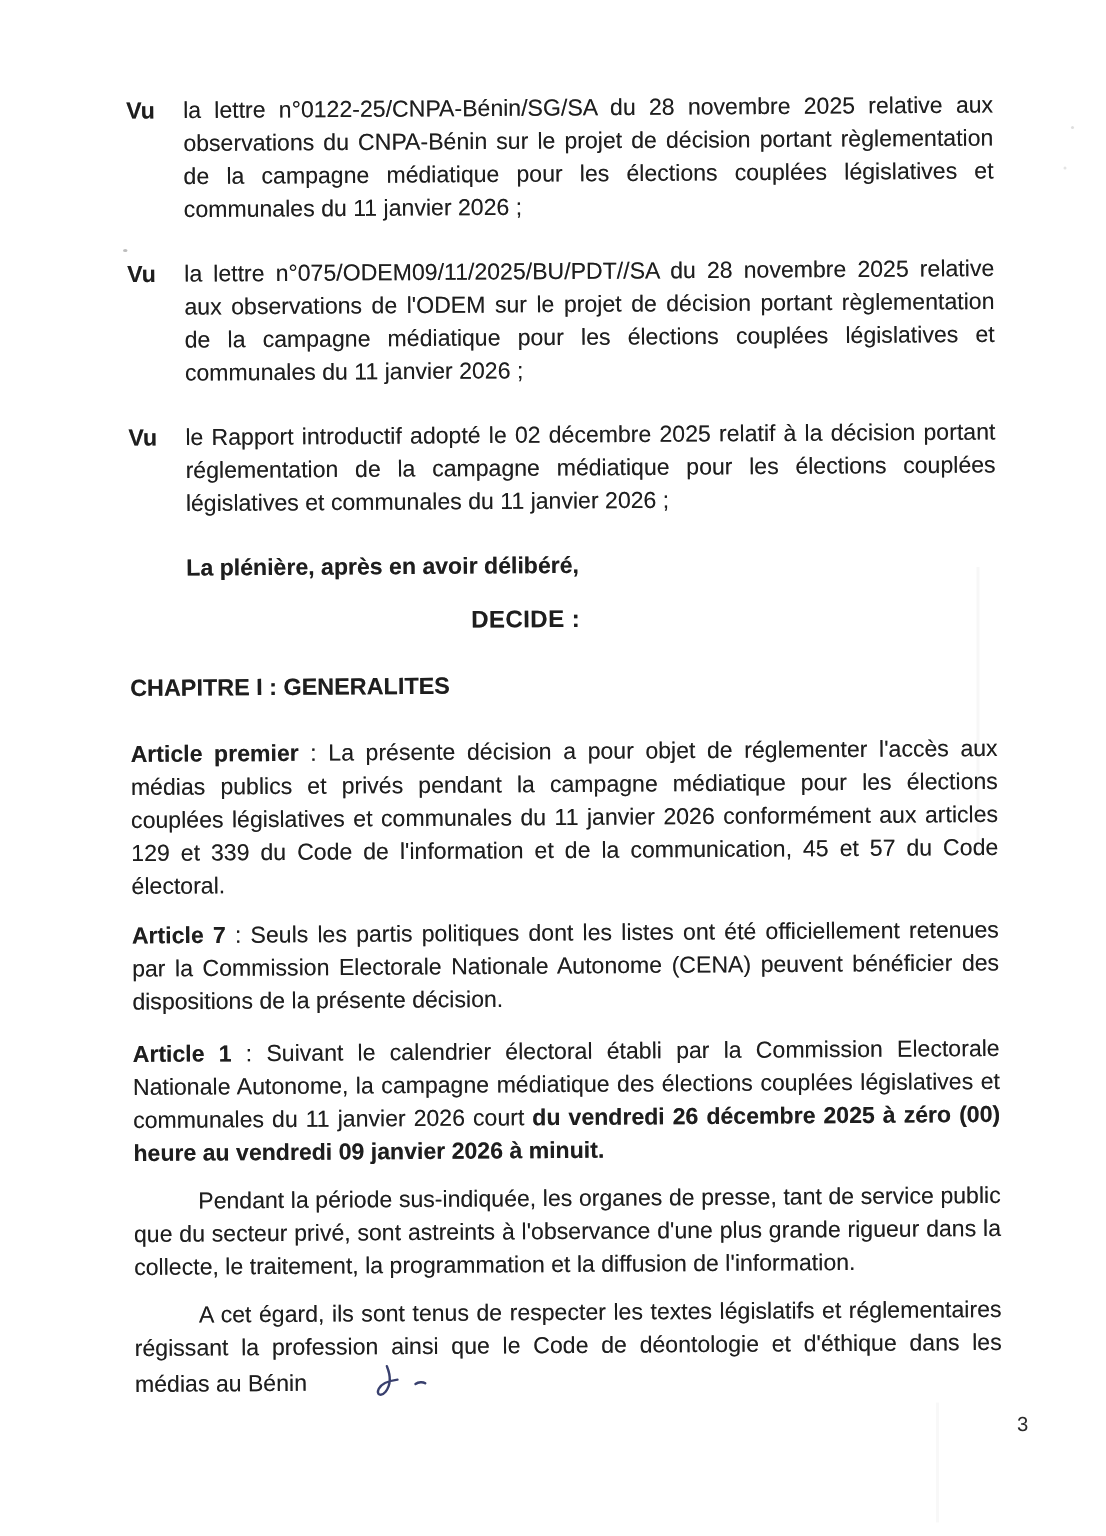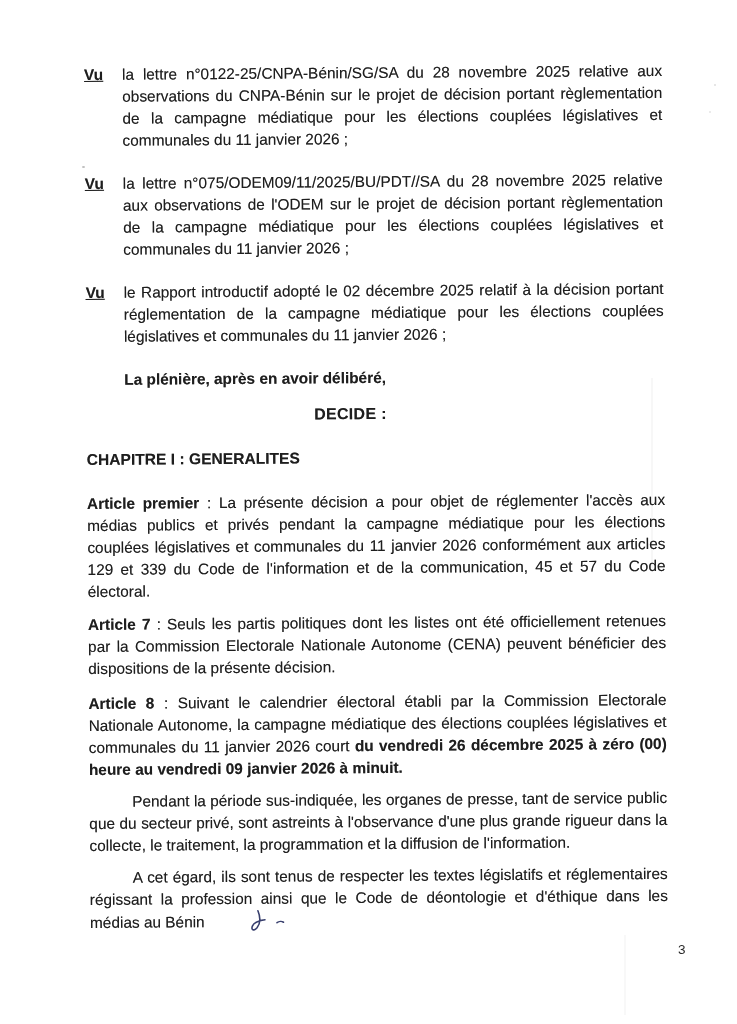--- a/index.html
+++ b/index.html
@@ -24,21 +24,21 @@
     font-size: 15.4px;
     line-height: 22px;
     color: #1e1e1e;
     text-shadow: 0 0 0.4px rgba(30,30,30,0.5);
   }
   .vu-row {
     display: grid;
     grid-template-columns: 38px 1fr;
     margin: 0 0 21px 0;
   }
-  .vu-label { font-weight: 700; text-decoration: underline; }
+  .vu-label { font-weight: 700; }
   .vu-text, .article, .indented {
     margin: 0;
     text-align: justify;
   }
   .deliberation {
     margin: 17px 0 14px 38px;
     font-weight: 700;
   }
   .decide {
     margin: 0 50px 22px 0;
@@ -112,21 +112,21 @@
     <p class="deliberation">La plénière, après en avoir délibéré,</p>
 
     <p class="decide">DECIDE :</p>
 
     <p class="chapter">CHAPITRE I : GENERALITES</p>
 
     <p class="article a1"><span class="art-label">Article premier</span><span> : </span><span>La présente décision a pour objet de réglementer l'accès aux médias publics et privés pendant la campagne médiatique pour les élections couplées législatives et communales du 11 janvier 2026 conformément aux articles 129 et 339 du Code de l'information et de la communication, 45 et 57 du Code électoral.</span><span class="bold-tail"></span></p>
 
     <p class="article a2"><span class="art-label">Article 7</span><span> : </span><span>Seuls les partis politiques dont les listes ont été officiellement retenues par la Commission Electorale Nationale Autonome (CENA) peuvent bénéficier des dispositions de la présente décision.</span><span class="bold-tail"></span></p>
 
-    <p class="article a3"><span class="art-label">Article 8</span><span> : </span><span>Suivant le calendrier électoral établi par la Commission Electorale Nationale Autonome, la campagne médiatique des élections couplées législatives et communales du 11 janvier 2026 court </span><span class="bold-tail">du vendredi 26 décembre 2025 à zéro (00) heure au vendredi 09 janvier 2026 à minuit.</span></p>
+    <p class="article a3"><span class="art-label">Article 1</span><span> : </span><span>Suivant le calendrier électoral établi par la Commission Electorale Nationale Autonome, la campagne médiatique des élections couplées législatives et communales du 11 janvier 2026 court </span><span class="bold-tail">du vendredi 26 décembre 2025 à zéro (00) heure au vendredi 09 janvier 2026 à minuit.</span></p>
 
     <p class="indented p1">Pendant la période sus-indiquée, les organes de presse, tant de service public que du secteur privé, sont astreints à l'observance d'une plus grande rigueur dans la collecte, le traitement, la programmation et la diffusion de l'information.</p>
 
     <p class="indented p2"><span>A cet égard, ils sont tenus de respecter les textes législatifs et réglementaires régissant la profession ainsi que le Code de déontologie et d'éthique dans les médias au Bénin</span><span class="paraph"><svg width="40" height="28" viewBox="0 0 40 28">
             <g fill="none" stroke="#39406e" stroke-width="1.6" stroke-linecap="round">
               <path d="M9,1 C11,6 12,13 8,18 C5,21.5 1.5,20 3.5,16 C5.5,12 12,10.5 16,10"></path>
               <path d="M28,13 C30,11.5 33,11.5 34.5,12.6"></path>
             </g>
           </svg></span></p>
 

